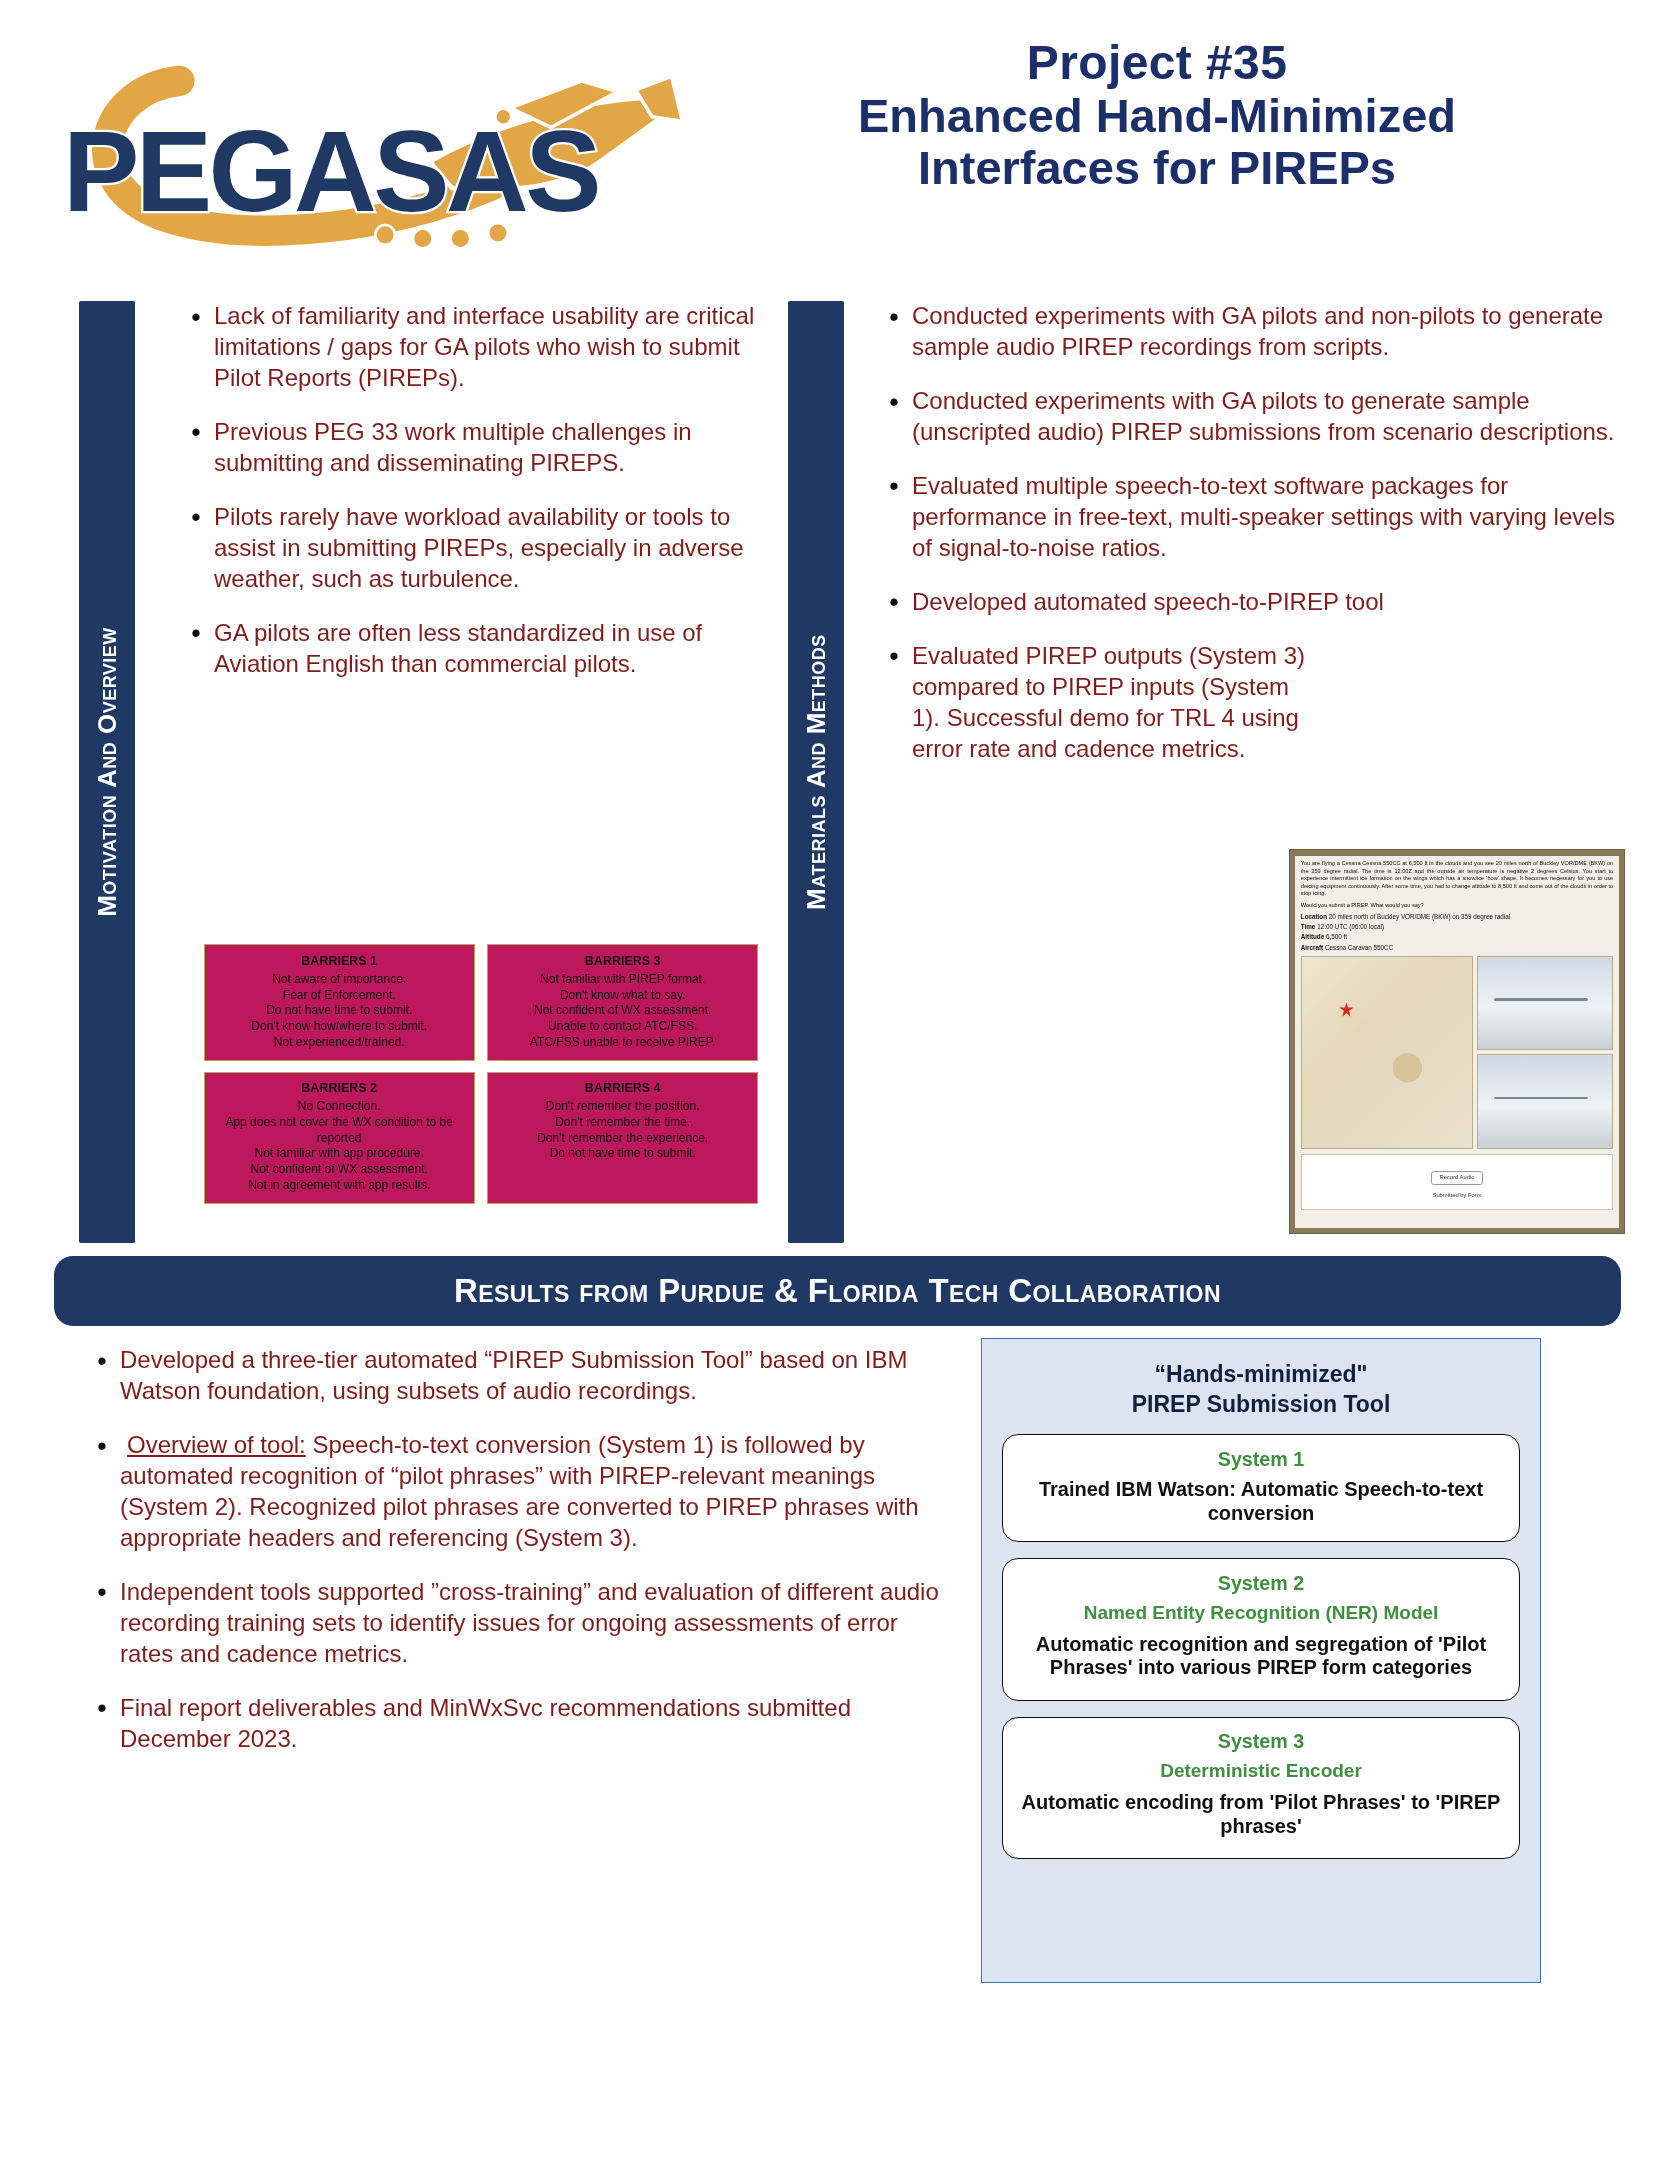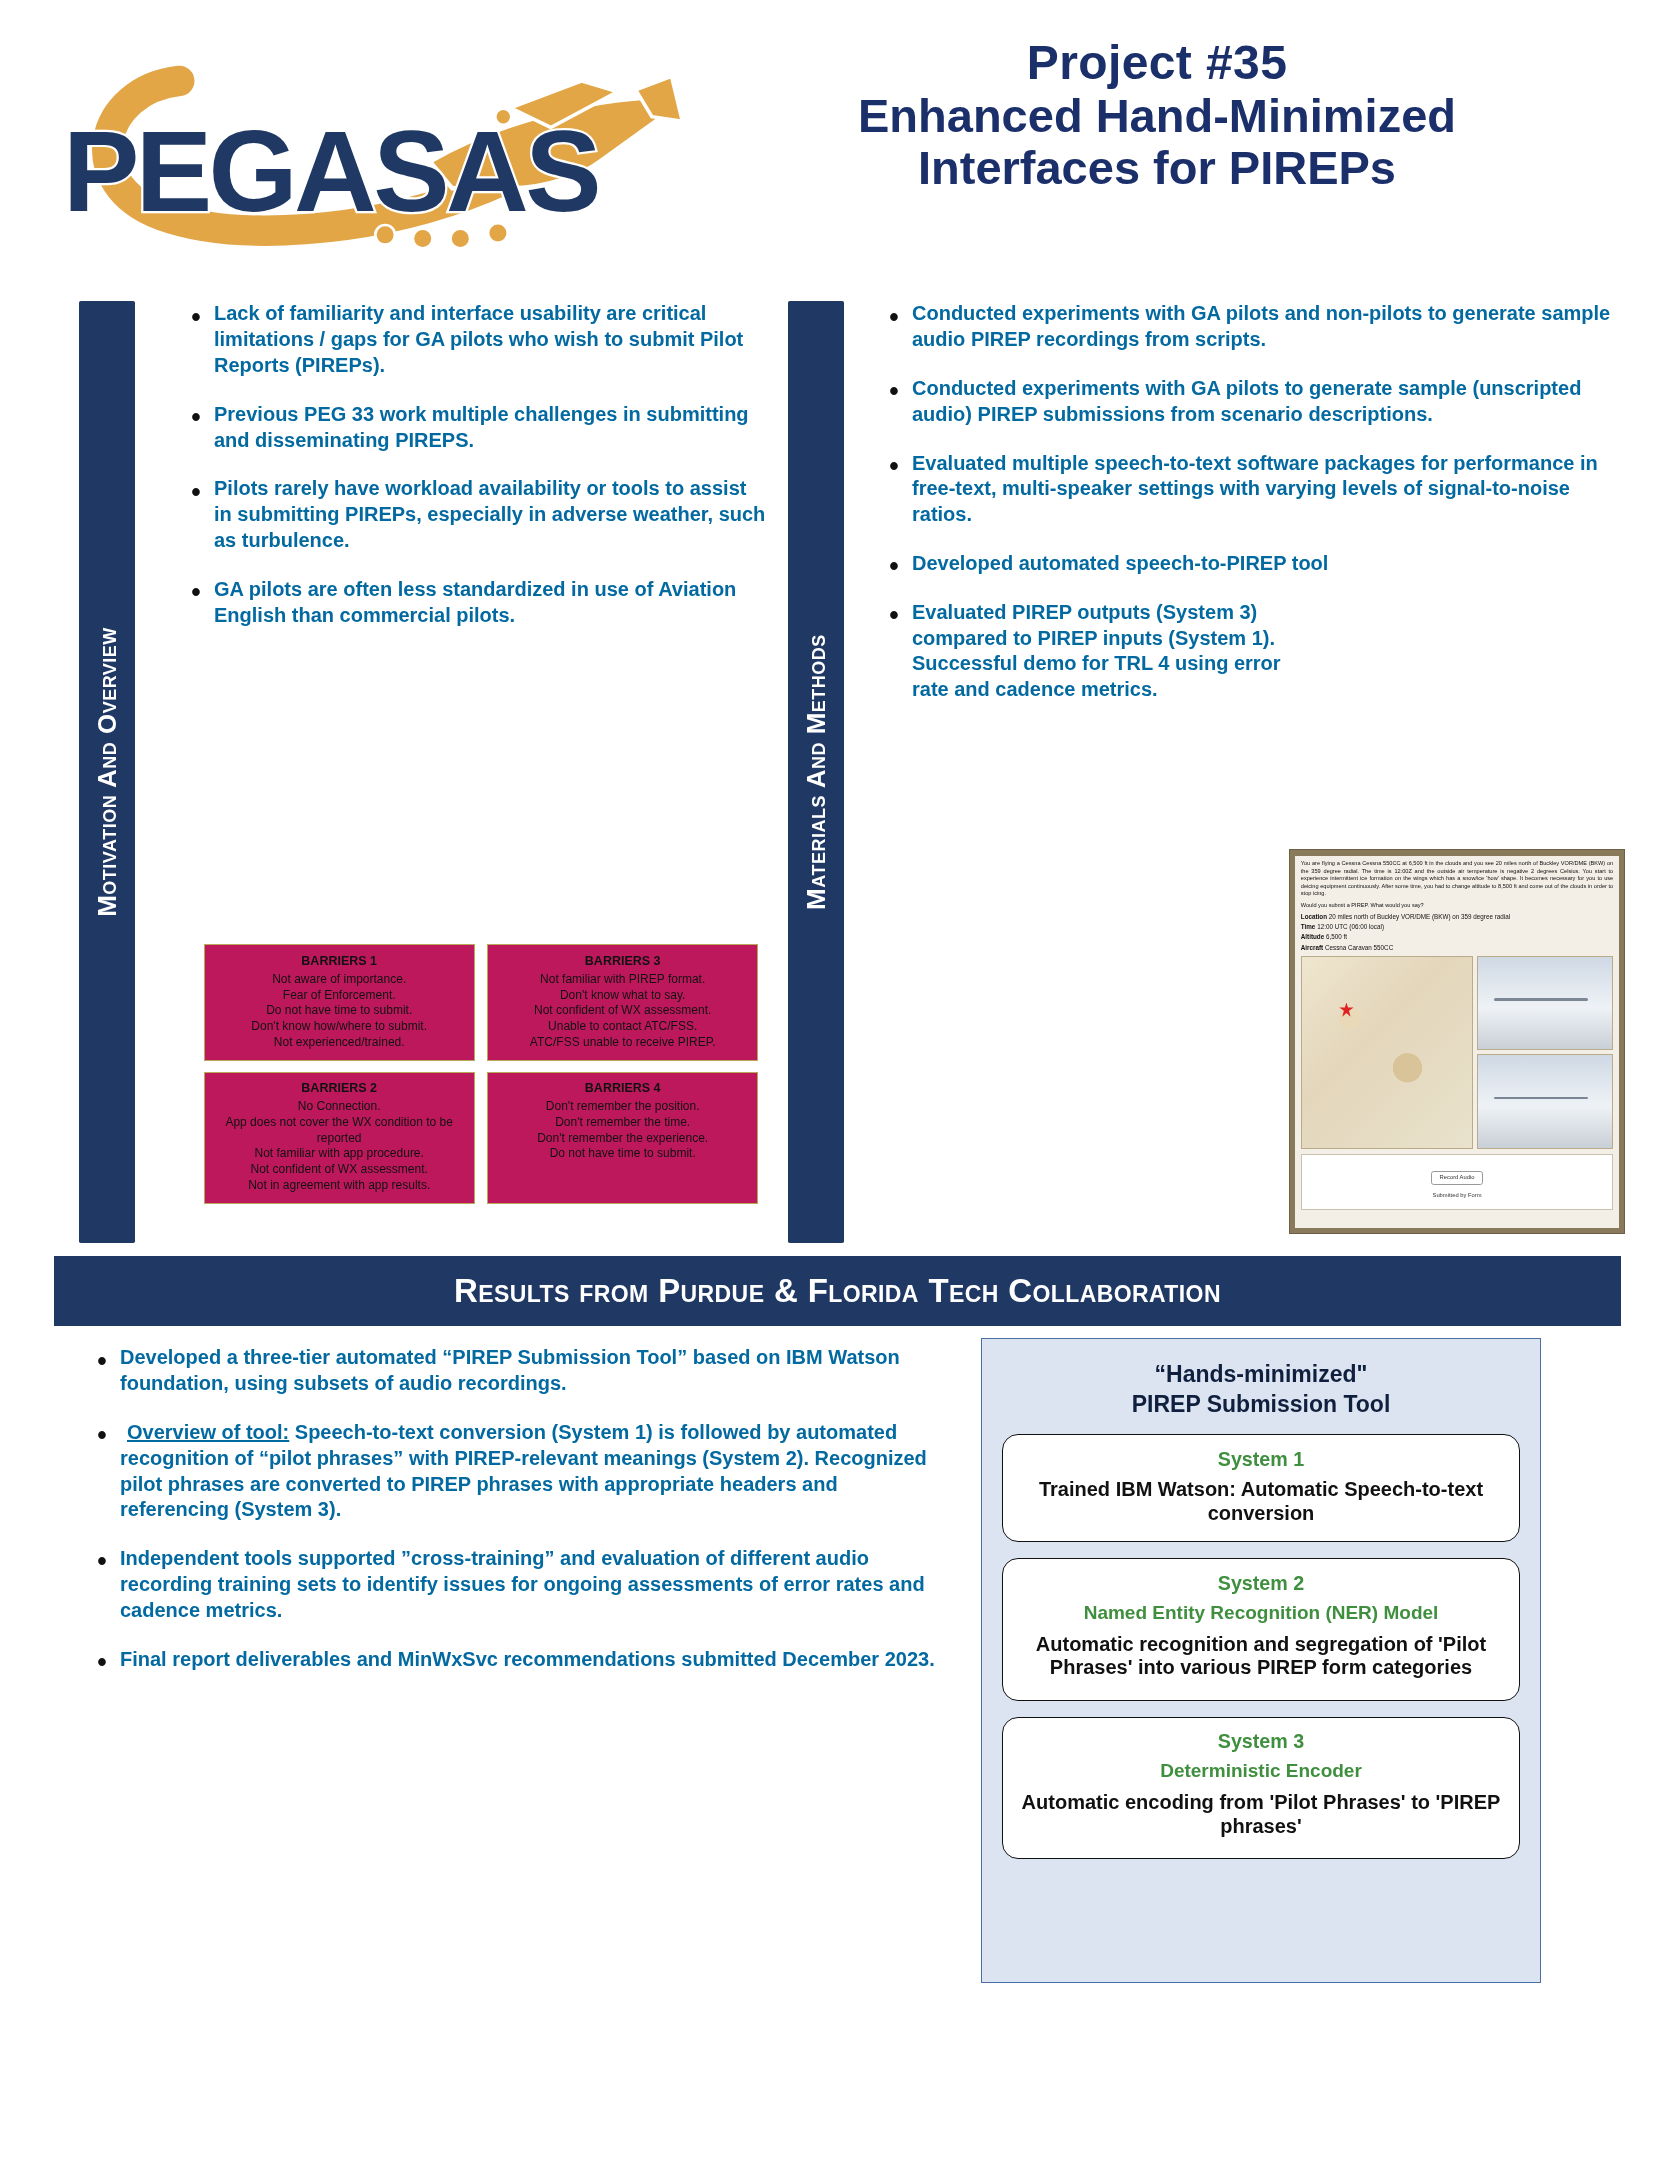--- a/index.html
+++ b/index.html
@@ -89,24 +89,23 @@
 
   ul.bullets {
     list-style: none;
     margin: 0;
     padding: 0;
   }
   ul.bullets li {
     position: relative;
     padding-left: 30px;
     margin-bottom: 23px;
-    font-size: 20px;
+    font-size: 24px;
     line-height: 1.29;
-    color: #0369a1;
-    font-weight: bold;
+    color: #7f1d1d;
   }
   ul.bullets li:before {
     content: "\2022";
     position: absolute;
     left: 7.2px;
     top: -1.8px;
     font-size: 27px;
     color: #111;
   }
 
@@ -233,20 +232,21 @@
     background: #1f3864;
     color: #fff;
     height: 70px;
     display: flex;
     align-items: center;
     justify-content: center;
     font-size: 33px;
     font-weight: bold;
     letter-spacing: 0.4px;
     font-variant: small-caps;
+    border-radius: 19px;
   }
 
   
   .lower {
     position: relative;
     height: 663px;
     margin-top: 19.7px;
   }
   .lower-left {
     position: absolute;

